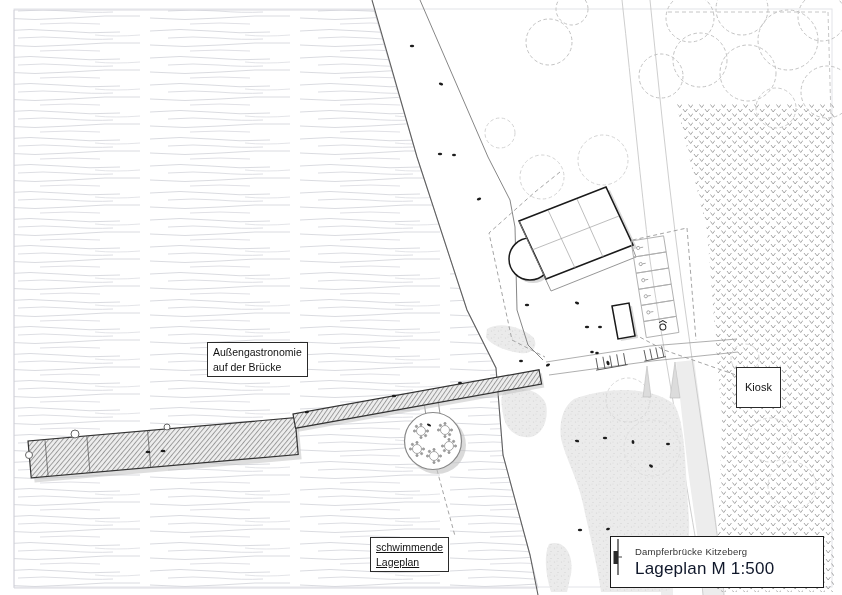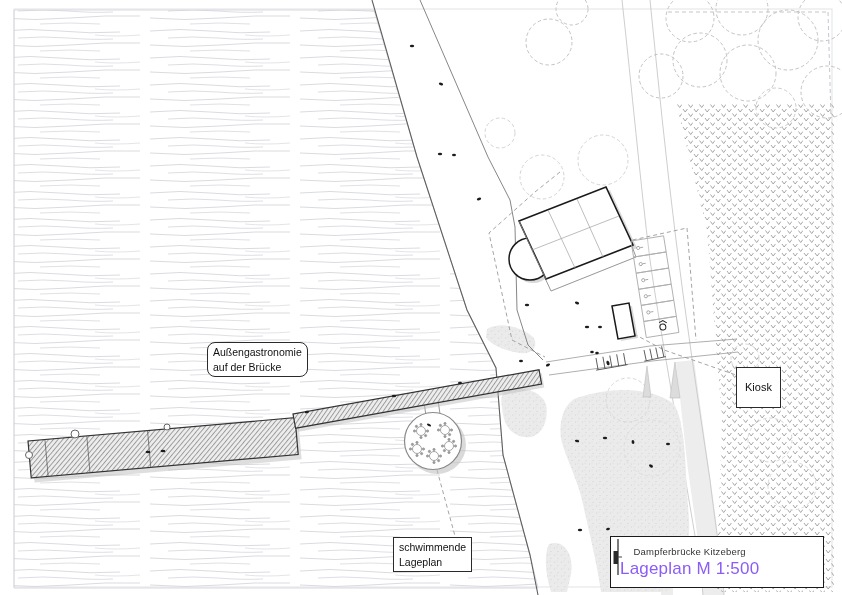--- a/index.html
+++ b/index.html
@@ -4,23 +4,23 @@
 <style>
   html,body{margin:0;padding:0;background:#fff;}
   #stage{position:relative;width:842px;height:595px;background:#ffffff;overflow:hidden;
          font-family:"Liberation Sans",sans-serif;}
   #stage svg{position:absolute;left:0;top:0;}
   .labelbox{position:absolute;background:#ffffff;border:1.2px solid #2a2a2a;color:#111;
             font-size:10.5px;line-height:1.4;padding:2px 5px;white-space:nowrap;}
   .labelbox div{white-space:nowrap;}
   #titleblock{position:absolute;left:610px;top:536px;width:214px;height:52px;
               background:#fff;border:1.6px solid #1a1a1a;box-sizing:border-box;
-              display:flex;align-items:center;gap:11px;padding-left:9px;text-align:center;}
+              display:flex;align-items:center;gap:11px;padding-left:24px;}
   #titleblock .tb-small{font-size:9.5px;color:#333;letter-spacing:.2px;}
-  #titleblock .tb-big{font-size:17px;color:#8b5cf6;margin-top:2px;letter-spacing:.2px;}
+  #titleblock .tb-big{font-size:17px;color:#0f172a;margin-top:2px;letter-spacing:.2px;}
 </style>
 </head>
 <body>
 
 <div id="stage">
 
 <svg width="842" height="595" viewBox="0 0 842 595">
   <defs>
     <pattern id="waves" width="150" height="27" patternUnits="userSpaceOnUse">
       <path d="M0,4 q30,-3 60,0 t60,1" fill="none" stroke="#d6d7dd" stroke-width="0.9"></path>
@@ -274,26 +274,26 @@
     <ellipse cx="608" cy="529" rx="2" ry="1.2" transform="rotate(-15 608 529)"></ellipse>
     <ellipse cx="148" cy="452" rx="2.4" ry="1.3"></ellipse>
     <ellipse cx="163" cy="451" rx="2.4" ry="1.3"></ellipse>
     <ellipse cx="307" cy="412" rx="2.2" ry="1.3" transform="rotate(-10 307 412)"></ellipse>
     <ellipse cx="394" cy="396" rx="2.2" ry="1.3"></ellipse>
     <ellipse cx="460" cy="383" rx="2" ry="1.2"></ellipse>
     <ellipse cx="429" cy="425" rx="2.2" ry="1.1" transform="rotate(25 429 425)"></ellipse>
   </g>
 </svg>
 
-<div class="labelbox" style="left:207px;top:342px;border-radius:8px;">
+<div class="labelbox" style="left:207px;top:342px;">
   <div>Außengastronomie</div>
   <div>auf der Brücke</div>
 </div>
 
-<div class="labelbox" style="left:393px;top:537px;">
+<div class="labelbox" style="left:370px;top:537px;text-decoration:underline;">
   <div>schwimmende</div>
   <div>Lageplan</div>
 </div>
 
 <div class="labelbox" style="left:736px;top:367px;padding:12px 8px;font-size:11px;">
   <div>Kiosk</div>
 </div>
 
 <div id="titleblock">
   <svg width="14" height="40">

